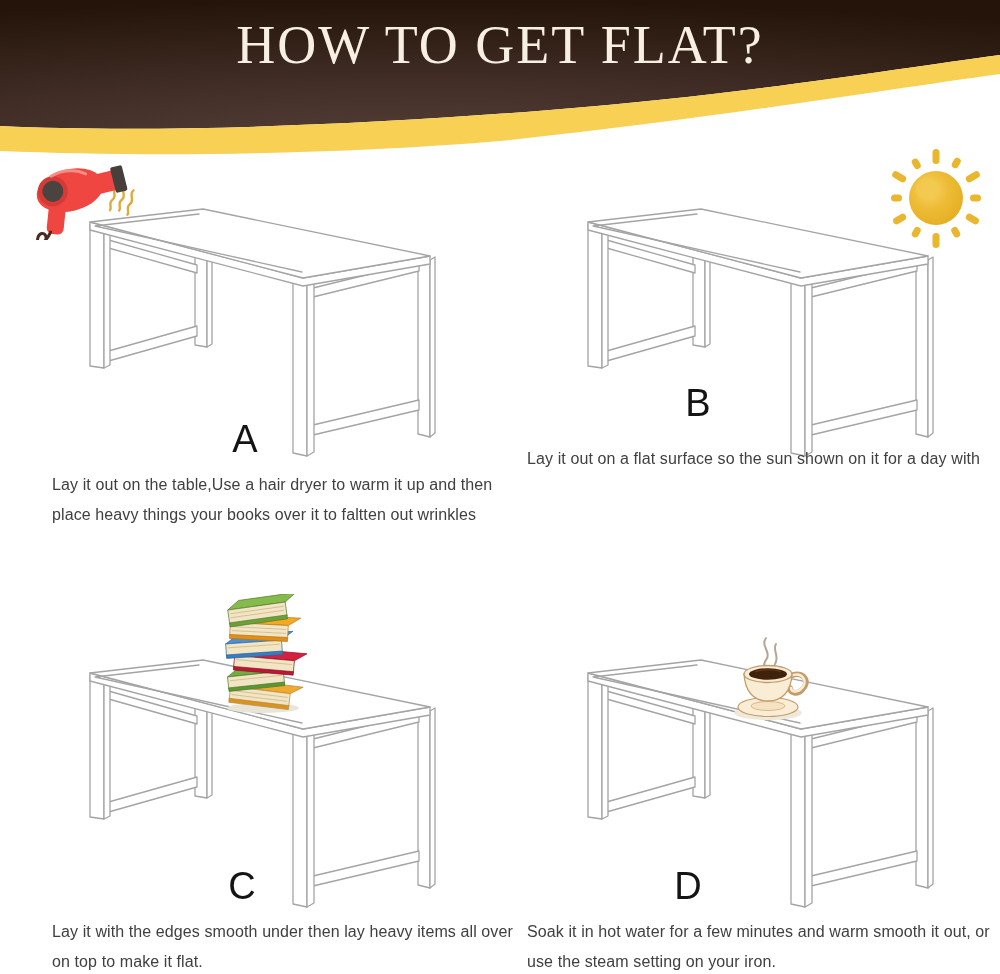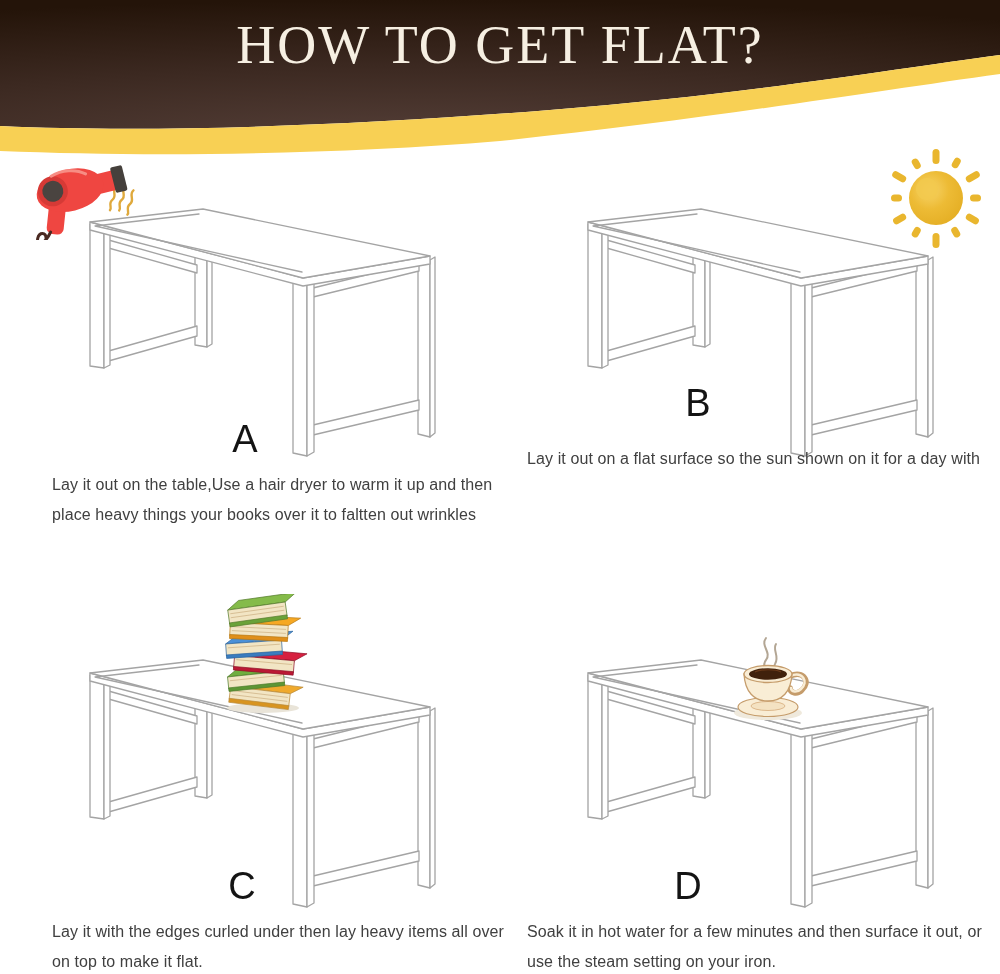--- a/index.html
+++ b/index.html
@@ -196,21 +196,21 @@
       <rect x="10" y="12" width="58" height="14" fill="#f2e5c4"></rect>
       <line x1="12" y1="16" x2="66" y2="16" stroke="#cdb083"></line>
       <line x1="12" y1="20" x2="66" y2="20" stroke="#cdb083"></line>
       <rect x="10" y="25" width="58" height="4" fill="#6aa238"></rect>
     </g>
   </svg>
 
   <div class="letter" style="left:210px;top:865px">C</div>
 
   <div class="caption" style="left:52px;top:921px">
-    <div>Lay it with the edges curled under then lay heavy items all over</div>
+    <div>Lay it with the edges smooth under then lay heavy items all over</div>
     <div>on top to make it flat.</div>
   </div>
 
   <svg class="abs" style="left:586px;top:656px" width="350" height="260" viewBox="0 0 350 260">
       <use href="#desk"></use>
     </svg>
 
   <svg class="abs" style="left:724px;top:634px" width="90" height="90" viewBox="0 0 90 90">
 
     <g stroke="#b3a694" stroke-width="2" fill="none" stroke-linecap="round">
@@ -227,17 +227,17 @@
 
     <path d="M20,40 C21,58 30,67 44,67 C58,67 67,58 68,40 Z" fill="#f9edd5" stroke="#c59c6b" stroke-width="1.3"></path>
     <ellipse cx="44" cy="40" rx="24" ry="8.5" fill="#f9edd5" stroke="#c59c6b" stroke-width="1.3"></ellipse>
     <ellipse cx="44" cy="40" rx="19" ry="5.8" fill="#40210c"></ellipse>
     <path d="M31,38 C36,35 52,35 57,38" stroke="#6b3a1a" stroke-width="1.2" fill="none"></path>
   </svg>
 
   <div class="letter" style="left:656px;top:865px">D</div>
 
   <div class="caption" style="left:527px;top:921px">
-    <div>Soak it in hot water for a few minutes and then surface it out, or</div>
+    <div>Soak it in hot water for a few minutes and warm smooth it out, or</div>
     <div>use the steam setting on your iron.</div>
   </div>
 
 </div>
 
 </body></html>

